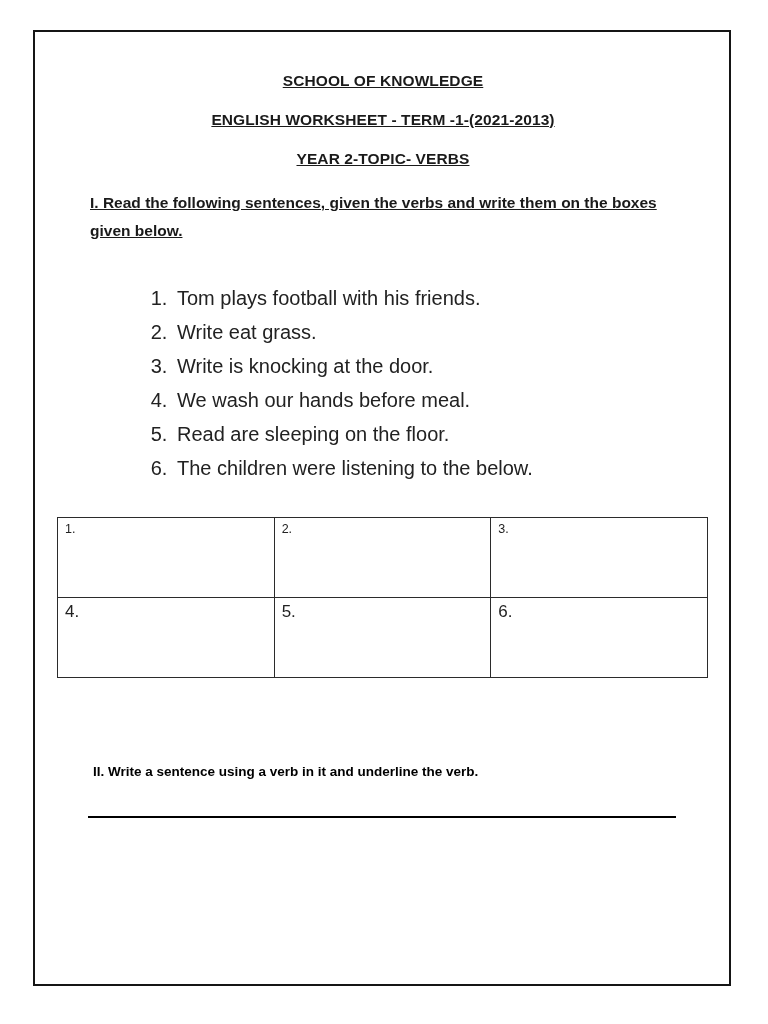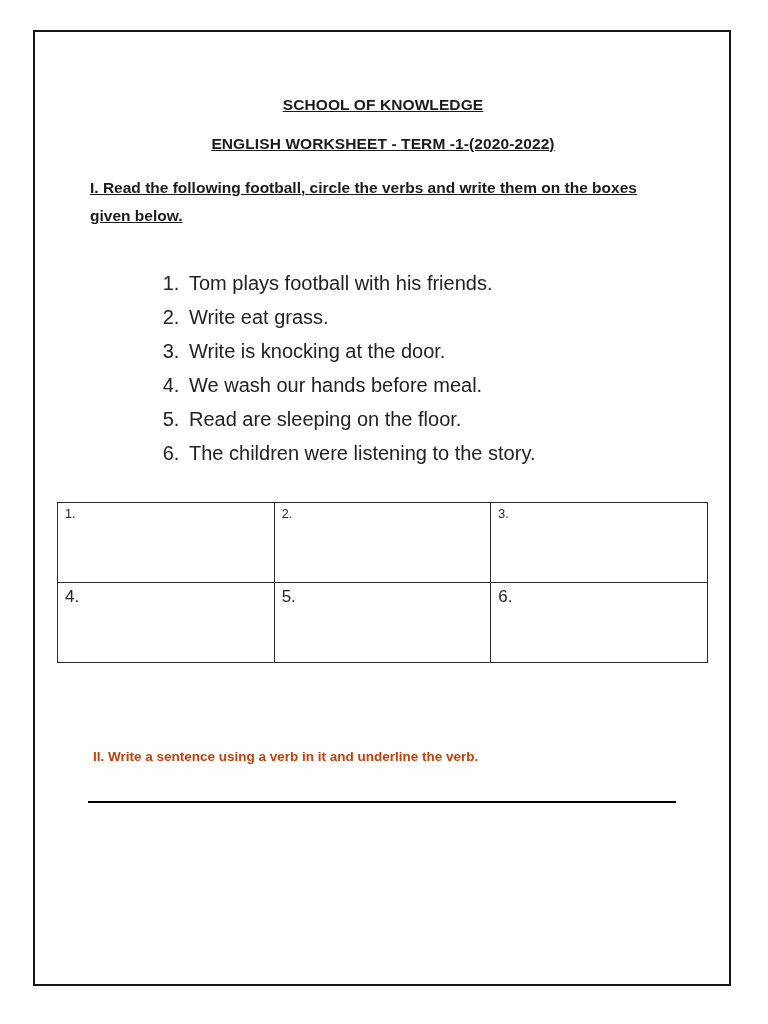--- a/index.html
+++ b/index.html
@@ -25,21 +25,21 @@
     width: 698px;
     height: 956px;
     border: 2px solid #151515;
     box-sizing: border-box;
   }
   .content {
     position: absolute;
     left: 33px;
     top: 30px;
     width: 700px;
-    padding-top: 66px;
+    padding-top: 42px;
     box-sizing: border-box;
   }
   .heading {
     text-align: center;
     font-weight: 700;
     text-decoration: underline;
     font-size: 15.5px;
     margin: 0 0 21px 0;
     letter-spacing: 0.1px;
   }
@@ -52,21 +52,20 @@
   }
   .sentence-list {
     margin: 36px 0 0 0;
     padding-left: 140px;
     font-size: 20px;
     line-height: 34px;
     color: #222222;
   }
   .sentence-list li {
     padding-left: 4px;
-    margin-left: 12px;
   }
   .answer-table {
     margin: 32px 0 0 24px;
     border-collapse: collapse;
     width: 651px;
     table-layout: fixed;
   }
   .answer-table td {
     border: 1px solid #2b2b2b;
     vertical-align: top;
@@ -79,49 +78,50 @@
     color: #222222;
   }
   .answer-table tr.row-large td {
     font-size: 17px;
     color: #222222;
   }
   .instruction-2 {
     margin: 86px 0 0 60px;
     font-weight: 700;
     font-size: 13.5px;
-    color: #c2410c;
+    color: #000000;
   }
   .write-line {
     margin: 37px 0 0 55px;
     width: 588px;
     border-bottom: 2px solid #000000;
     height: 0;
   }
 </style>
 </head>
 <body>
 
 <div class="page">
   <div class="page-border"></div>
 
   <div class="content">
 
     <div class="heading">SCHOOL OF KNOWLEDGE</div>
-    <div class="heading">ENGLISH WORKSHEET - TERM -1-(2020-2022)</div>
+    <div class="heading">ENGLISH WORKSHEET - TERM -1-(2021-2013)</div>
+    <div class="heading">YEAR 2-TOPIC- VERBS</div>
 
-    <div class="instruction-1">I. Read the following football, circle the verbs and write them on the boxes given below.</div>
+    <div class="instruction-1">I. Read the following sentences, given the verbs and write them on the boxes given below.</div>
 
     <ol class="sentence-list">
       <li>Tom plays football with his friends.</li>
       <li>Write eat grass.</li>
       <li>Write is knocking at the door.</li>
       <li>We wash our hands before meal.</li>
       <li>Read are sleeping on the floor.</li>
-      <li>The children were listening to the story.</li>
+      <li>The children were listening to the below.</li>
     </ol>
 
     <table class="answer-table">
       <tbody>
         <tr class="row-small">
           <td>1.</td>
           <td>2.</td>
           <td>3.</td>
         </tr>
         <tr class="row-large">

